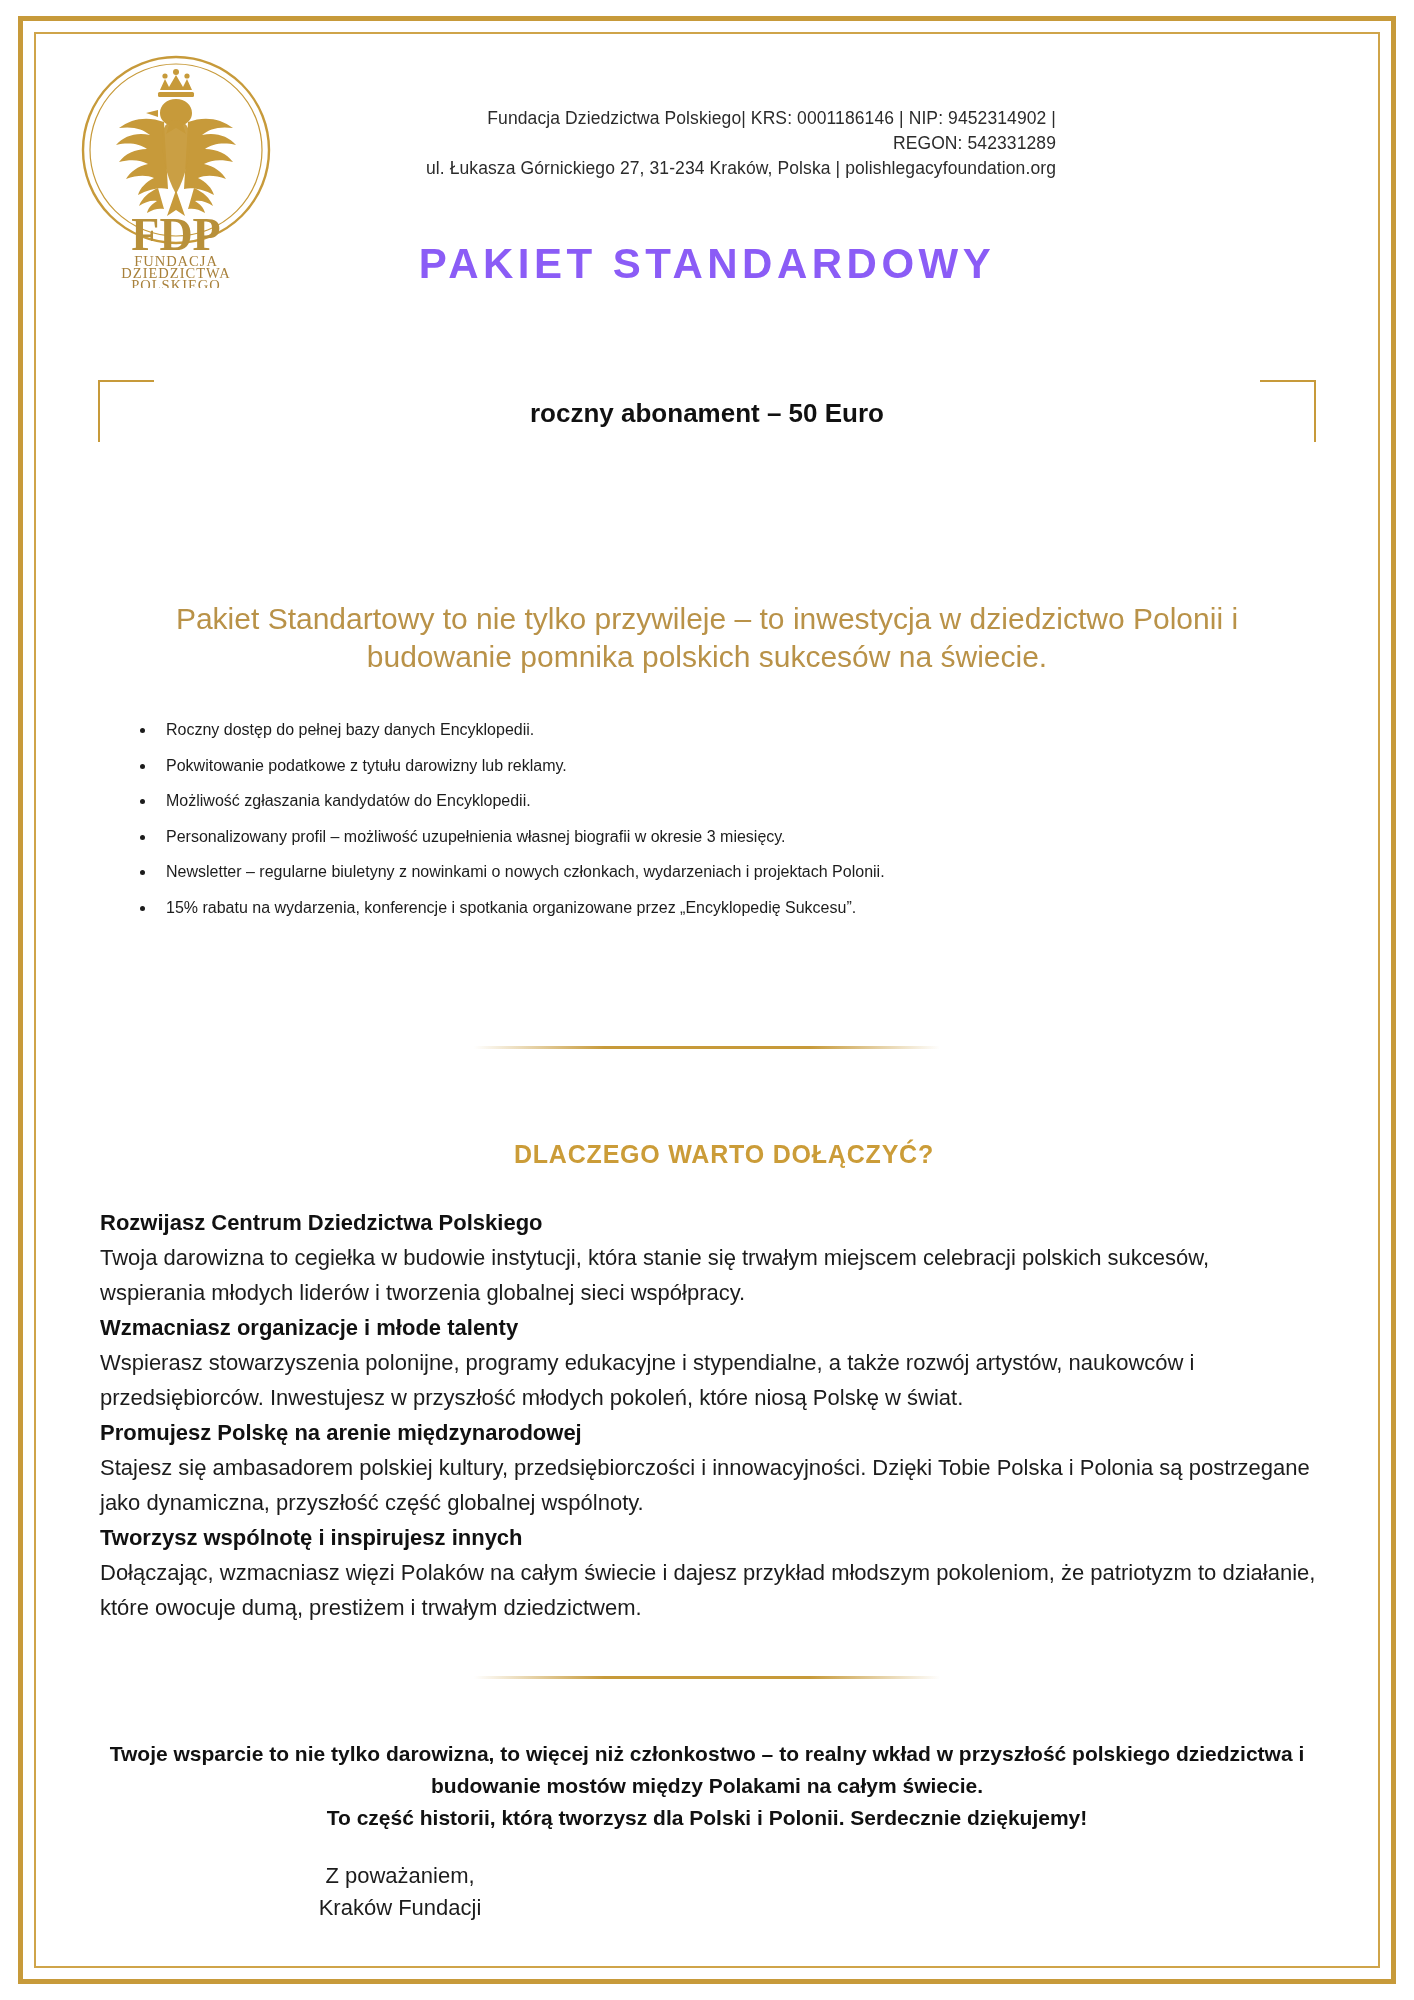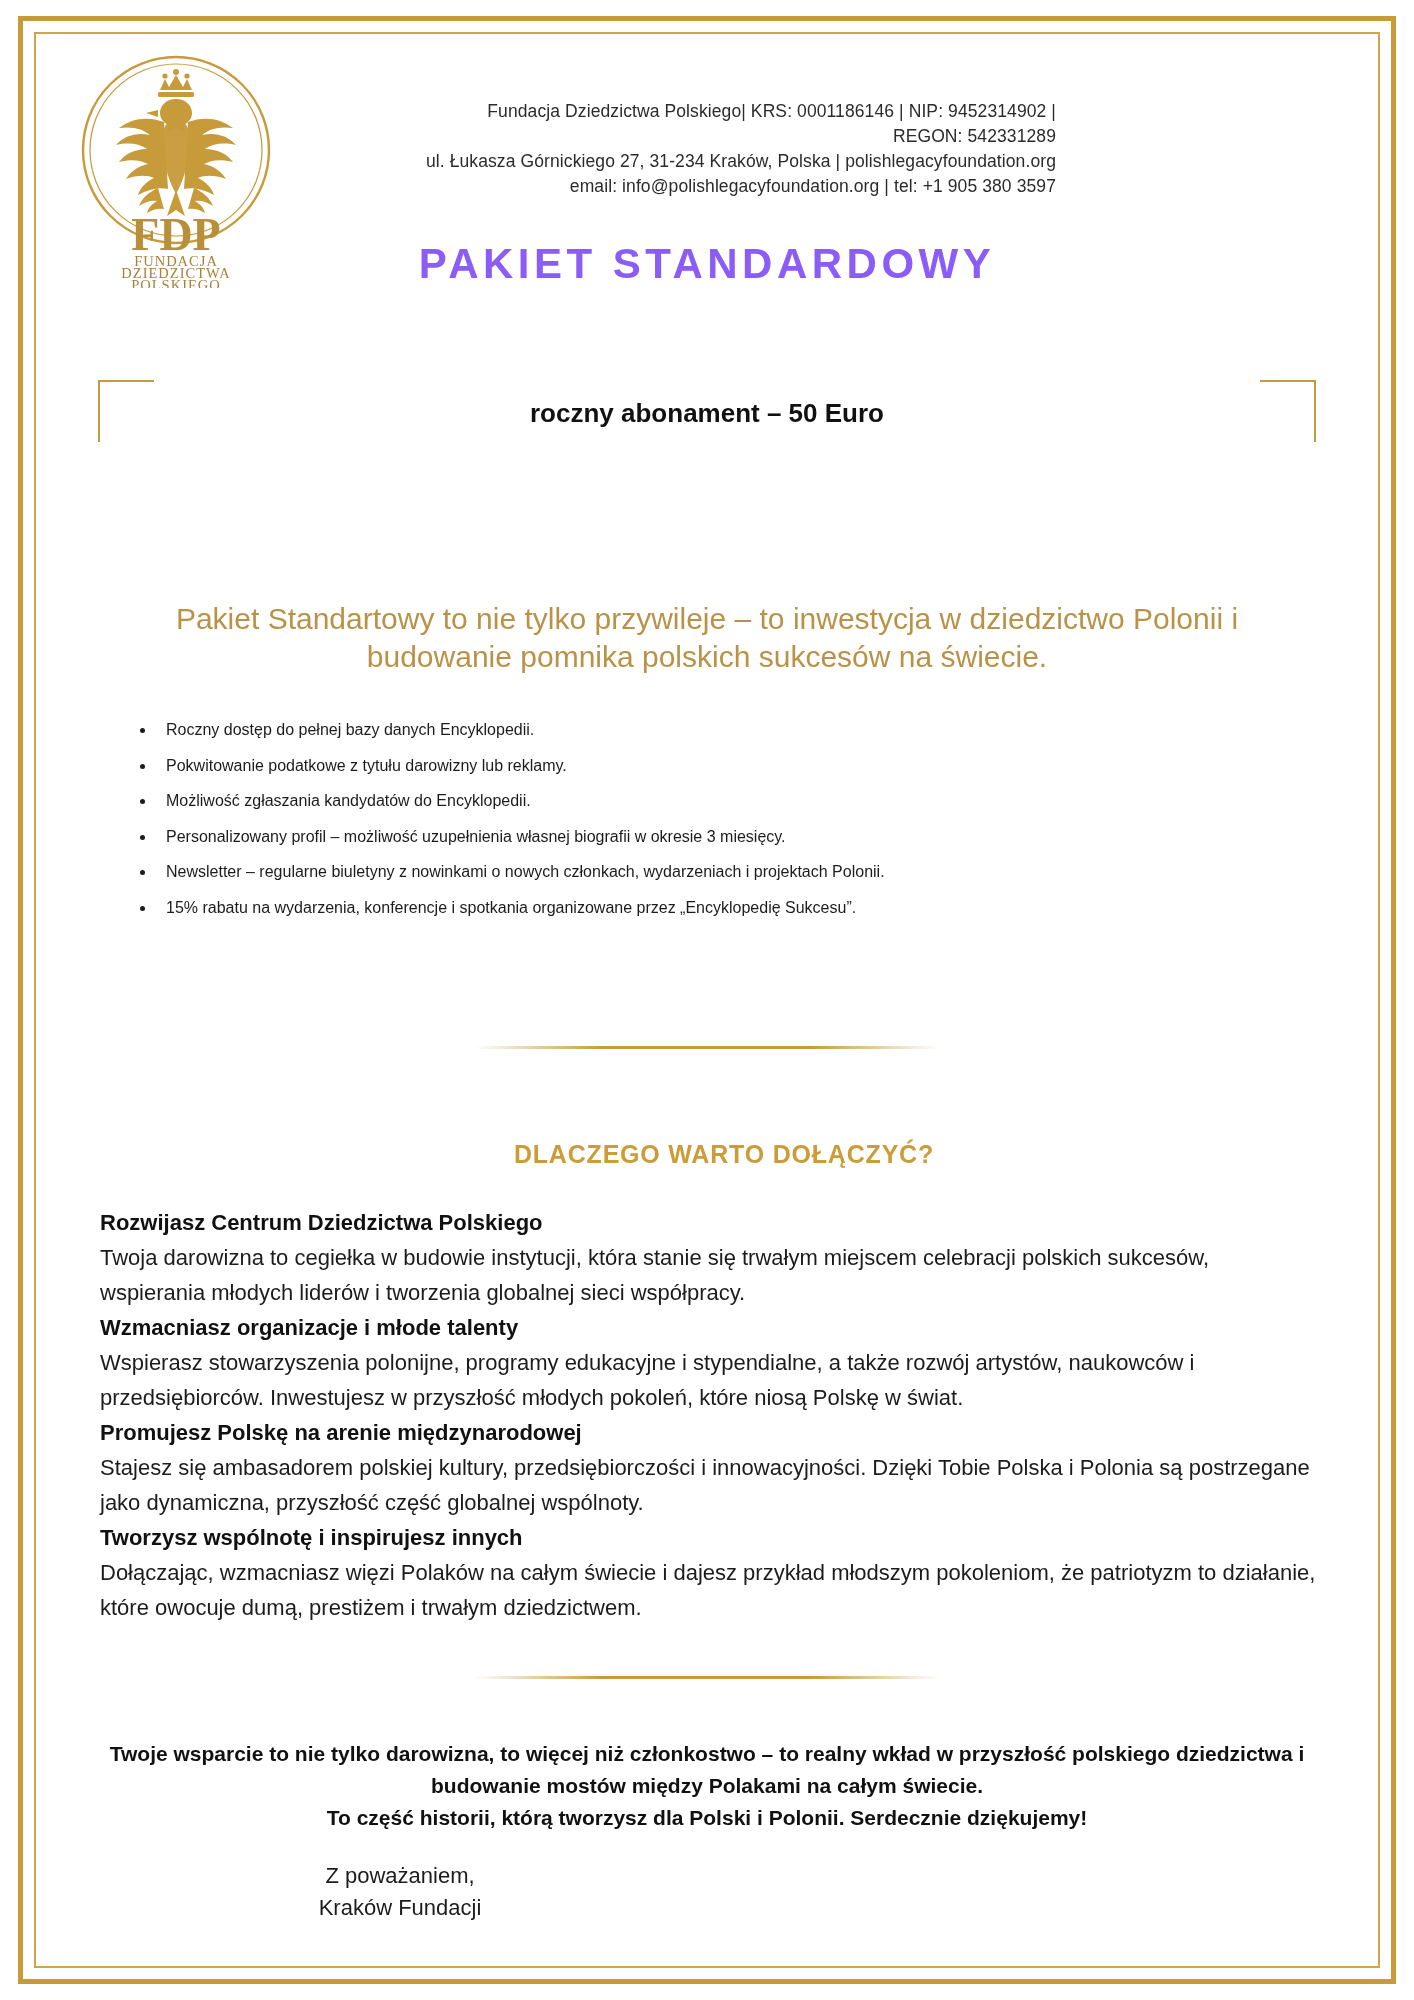--- a/index.html
+++ b/index.html
@@ -34,21 +34,21 @@
   .logo {
     position: absolute;
     left: 72px; top: 38px;
     width: 208px; height: 250px;
   }
   .logo svg { display: block; width: 100%; height: 100%; }
 
   
   .contact {
     position: absolute;
-    left: 420px; top: 99px;
+    left: 420px; top: 106px;
     width: 636px;
     text-align: right;
     font-size: 17.5px;
     line-height: 25px;
     color: #2b2b2b;
     letter-spacing: 0.1px;
   }
 
   
   .title {
@@ -208,21 +208,20 @@
       <text x="104" y="212" text-anchor="middle" font-family="Liberation Serif, serif" font-size="46" font-weight="bold" fill="#b8903a">FDP</text>
       <text x="104" y="228" text-anchor="middle" font-family="Liberation Serif, serif" font-size="14.5" letter-spacing="1" fill="#a8803a">FUNDACJA</text>
       <text x="104" y="240" text-anchor="middle" font-family="Liberation Serif, serif" font-size="14.5" letter-spacing="1" fill="#a8803a">DZIEDZICTWA</text>
       <text x="104" y="252" text-anchor="middle" font-family="Liberation Serif, serif" font-size="14.5" letter-spacing="1" fill="#a8803a">POLSKIEGO</text>
     </svg>
   </div>
 
   <div class="contact">
     <div>Fundacja Dziedzictwa Polskiego| KRS: 0001186146 | NIP: 9452314902 | REGON: 542331289</div>
     <div>ul. Łukasza Górnickiego 27, 31-234 Kraków, Polska | polishlegacyfoundation.org</div>
-    <div>email: info@polishlegacyfoundation.org | tel: +1 905 380 3597</div>
   </div>
 
   <div class="title">PAKIET STANDARDOWY</div>
 
   <div class="subtitle-wrap">
     <span class="corner tl">
         <i class="h"></i>
         <i class="v"></i>
       </span>
     <span class="corner tr">

